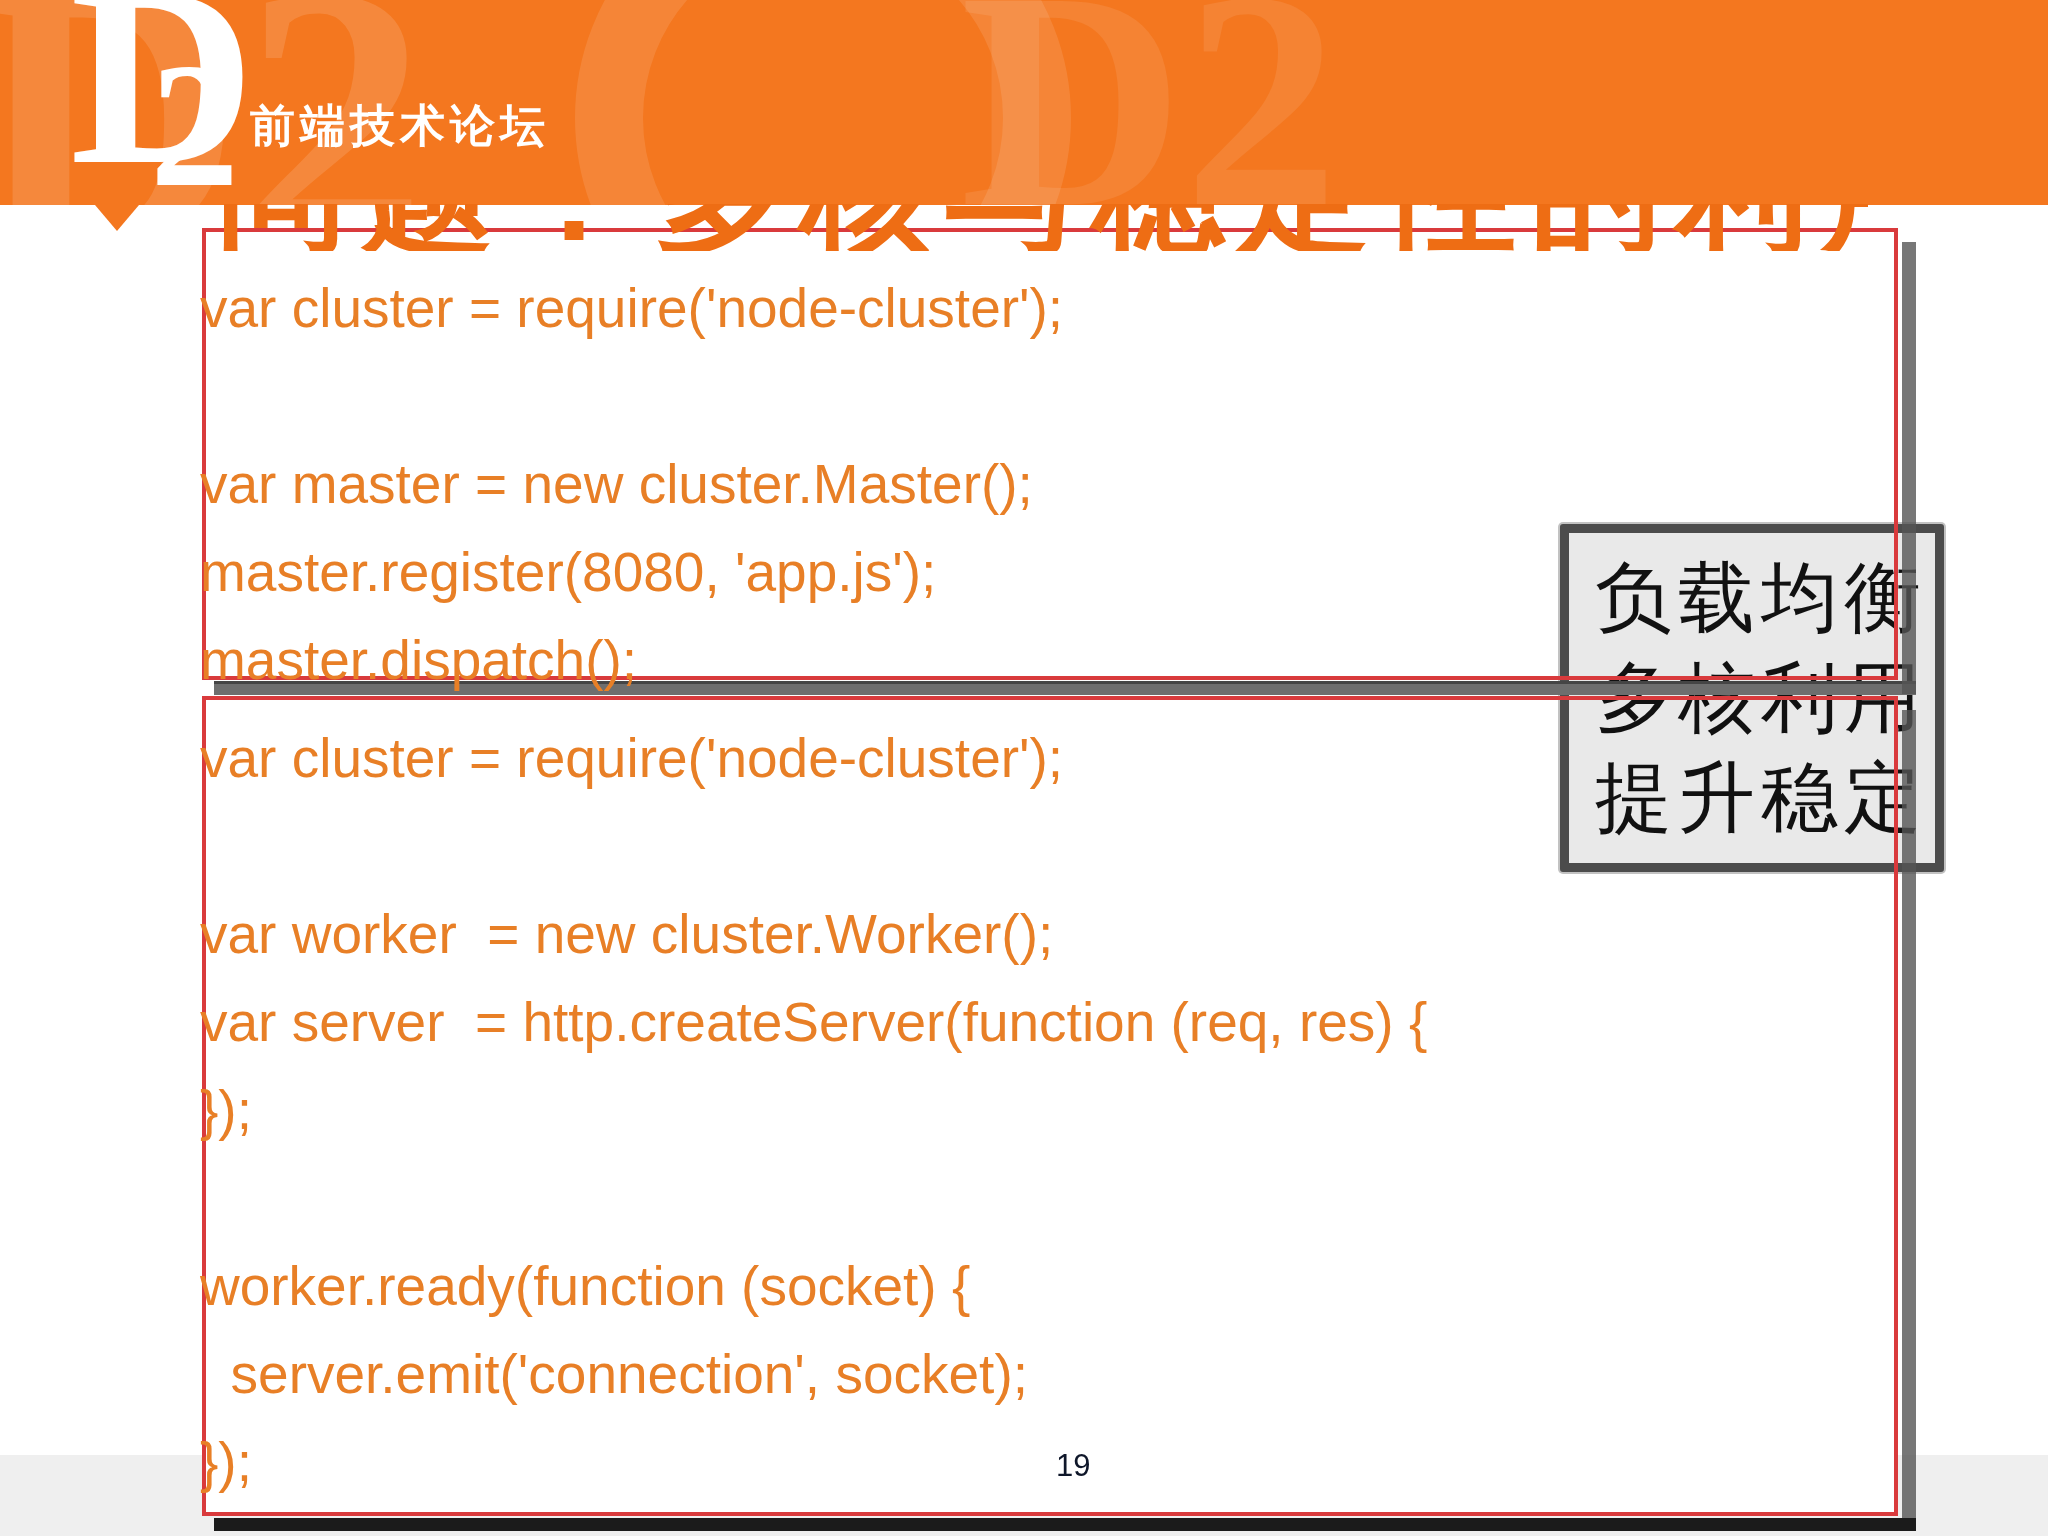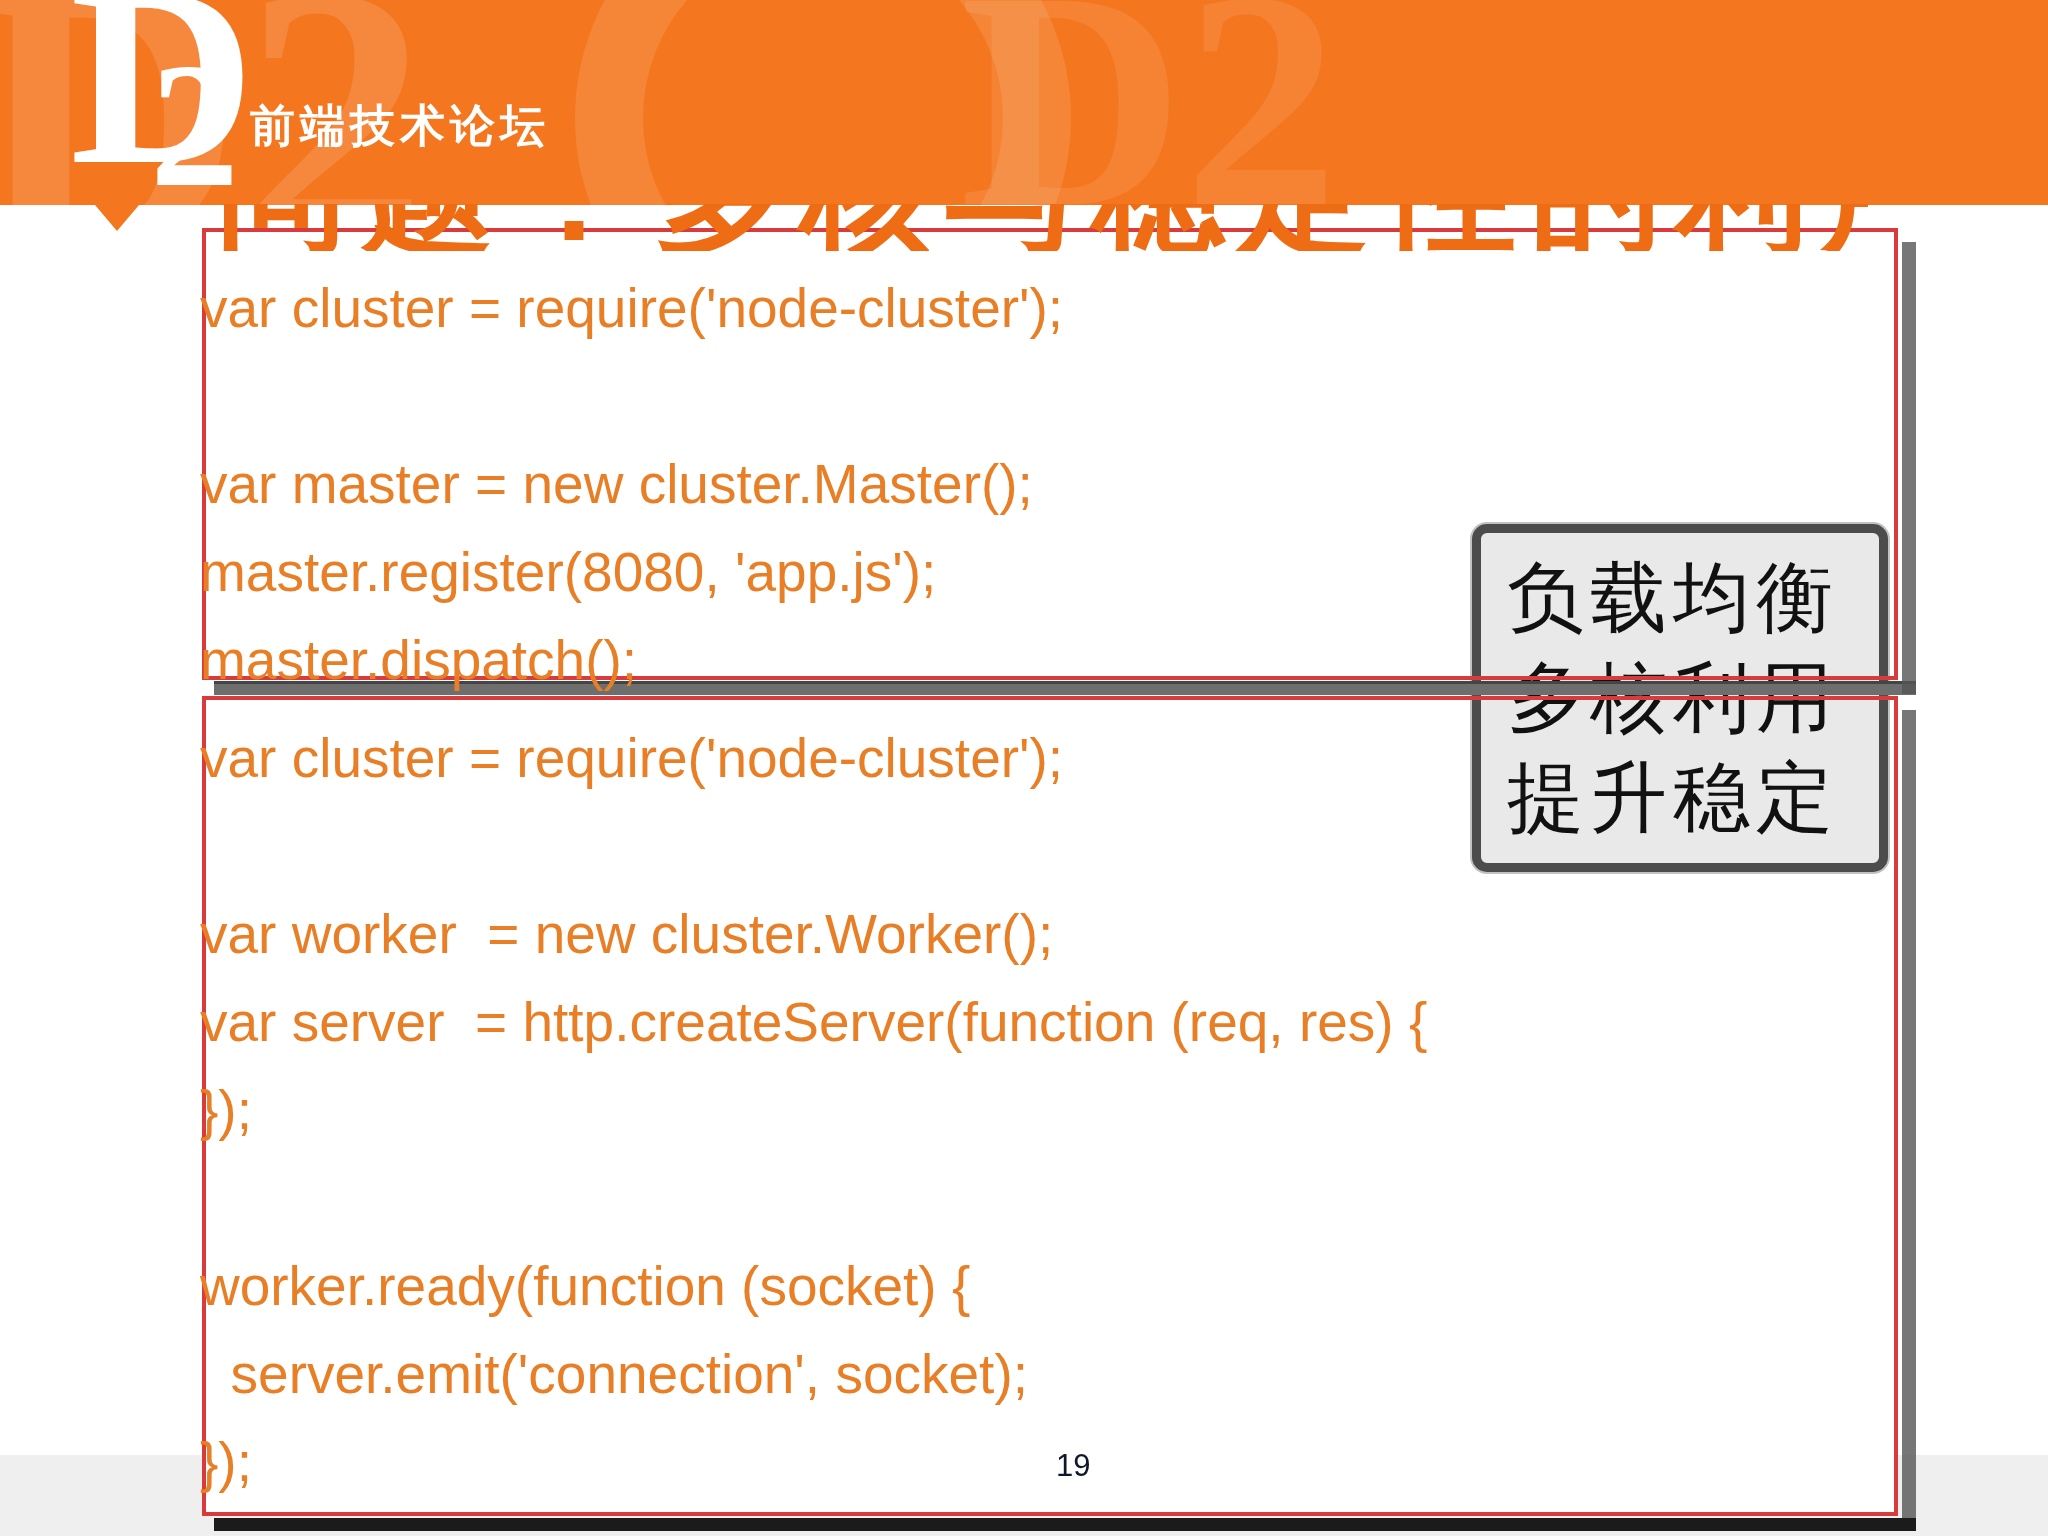--- a/index.html
+++ b/index.html
@@ -34,23 +34,23 @@
   .header-notch{position:absolute;left:95px;top:205px;width:0;height:0;z-index:2;
                 border-left:22px solid transparent;border-right:22px solid transparent;
                 border-top:26px solid var(--header-orange);}
 
   
   .box-fill{position:absolute;background:#ffffff;z-index:3;}
   .box1-fill{left:206px;top:232px;width:1688px;height:444px;}
   .box2-fill{left:206px;top:700px;width:1688px;height:812px;}
 
   
-  .note-box{position:absolute;left:1472px;top:524px;width:416px;height:348px;
+  .note-box{position:absolute;left:1560px;top:524px;width:384px;height:348px;
             box-sizing:border-box;background:var(--note-bg);
-            border:9px solid var(--note-border);border-radius:15px;z-index:4;
+            border:9px solid var(--note-border);border-radius:3px;z-index:4;
             box-shadow:0 0 0 2px rgba(80,80,80,0.35);}
   .note-lines{position:absolute;left:26px;top:14px;}
   .note-lines .line{font-size:77px;line-height:100px;color:var(--note-text);
                     letter-spacing:6px;white-space:pre;}
 
   
   .shadow{position:absolute;z-index:5;}
   .shadow-divider{left:214px;top:681px;width:1702px;height:14px;
                   background:linear-gradient(#454545 0 3px, var(--shadow-gray) 3px 100%);}
   .shadow-right1{left:1902px;top:242px;width:14px;height:452px;background:rgba(85,85,85,0.8);}

